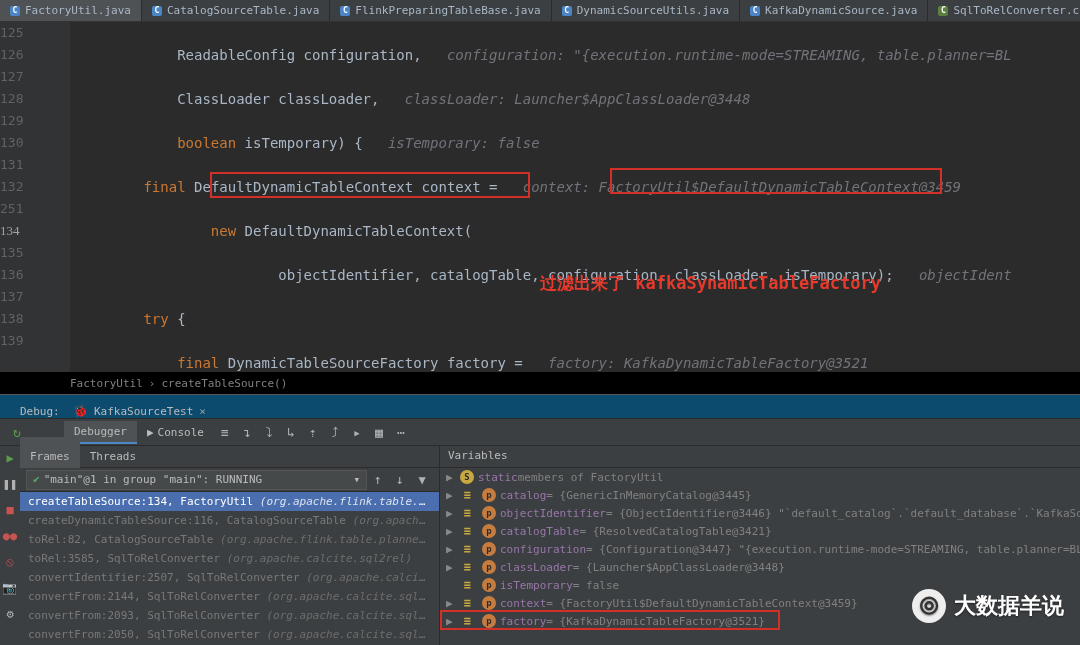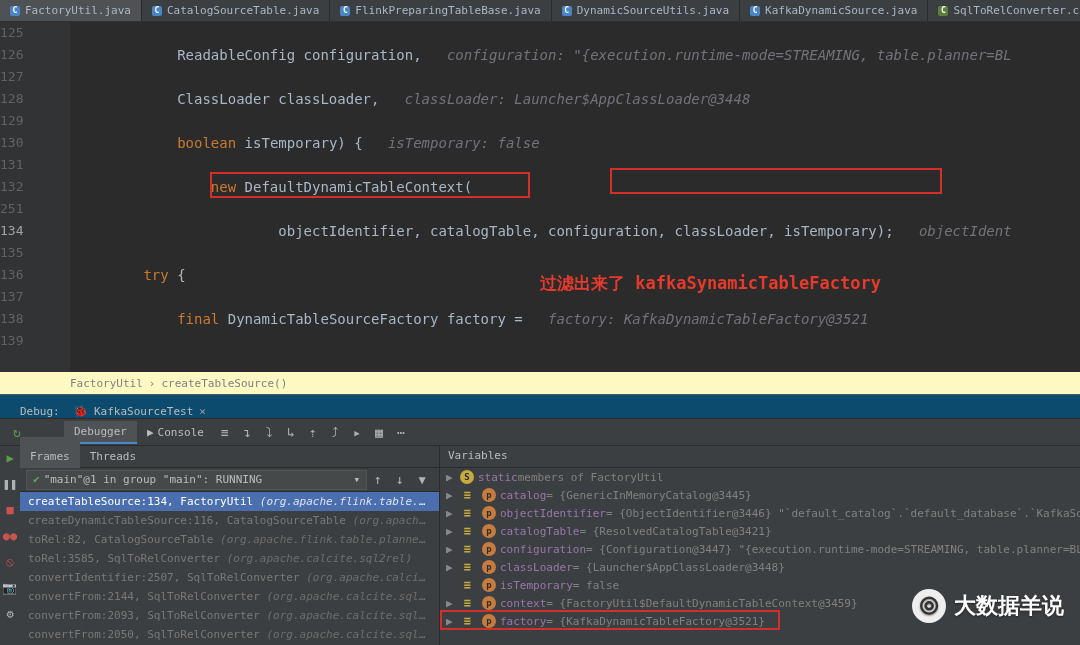--- a/index.html
+++ b/index.html
@@ -46,21 +46,21 @@
   .gutter {
     width: 70px;
     background: #313335;
     text-align: left;
     color: #606366;
     font-size: 13px;
     padding-right: 18px;
     position: relative;
   }
   .gutter .ln { height: 22px; line-height: 22px; position: relative; }
-  .gutter .ln.cur { color: #a4a3a3; }
+  .gutter .ln.cur { color: #a4a3a3; font-family: Liberation Serif, serif; }
   .code {
     flex: 1;
     font-size: 14px;
     line-height: 22px;
     white-space: pre;
     position: relative;
     overflow: hidden;
   }
   .code .row { height: 22px; padding-left: 6px; position: relative; }
   .kw { color: #cc7832; }
@@ -70,21 +70,21 @@
     border: 2px solid #d23028;
     pointer-events: none;
   }
   .red-text {
     position: absolute;
     color: #e53a2c;
     font-weight: bold;
     font-size: 17px;
   }
   .breadcrumbs {
-    background: #fef9c3;
+    background: #000000;
     height: 22px;
     font-size: 11px;
     color: #808080;
     display: flex;
     align-items: center;
     padding-left: 70px;
   }
   .breadcrumbs span { margin-right: 6px; }
   .debug-header {
     background: #0c4a6e;
@@ -231,20 +231,21 @@
     <div class="ln">135</div>
     <div class="ln">136</div>
     <div class="ln">137</div>
     <div class="ln">138</div>
     <div class="ln">139</div>
   </div>
   <div class="code">
 <div class="row"><span>            </span><span>ReadableConfig configuration,   </span><span class="hint">configuration: "{execution.runtime-mode=STREAMING, table.planner=BL</span></div>
 <div class="row"><span>            </span><span>ClassLoader classLoader,   </span><span class="hint">classLoader: Launcher$AppClassLoader@3448</span></div>
 <div class="row"><span>            </span><span class="kw">boolean</span><span> isTemporary) {   </span><span class="hint">isTemporary: false</span></div>
+<div class="row"><span>        </span><span class="kw">final</span><span> DefaultDynamicTableContext context =   </span><span class="hint">context: FactoryUtil$DefaultDynamicTableContext@3459</span></div>
 <div class="row"><span>                </span><span class="kw">new</span><span> DefaultDynamicTableContext(</span></div>
 <div class="row"><span>                        </span><span>objectIdentifier, catalogTable, configuration, classLoader, isTemporary);   </span><span class="hint">objectIdent</span></div>
 <div class="row"><span>        </span><span class="kw">try</span><span> {</span></div>
 <div class="row"><span>            </span><span class="kw">final</span><span> DynamicTableSourceFactory factory =   </span><span class="hint">factory: KafkaDynamicTableFactory@3521</span></div>
 
 
 
 
 
 

